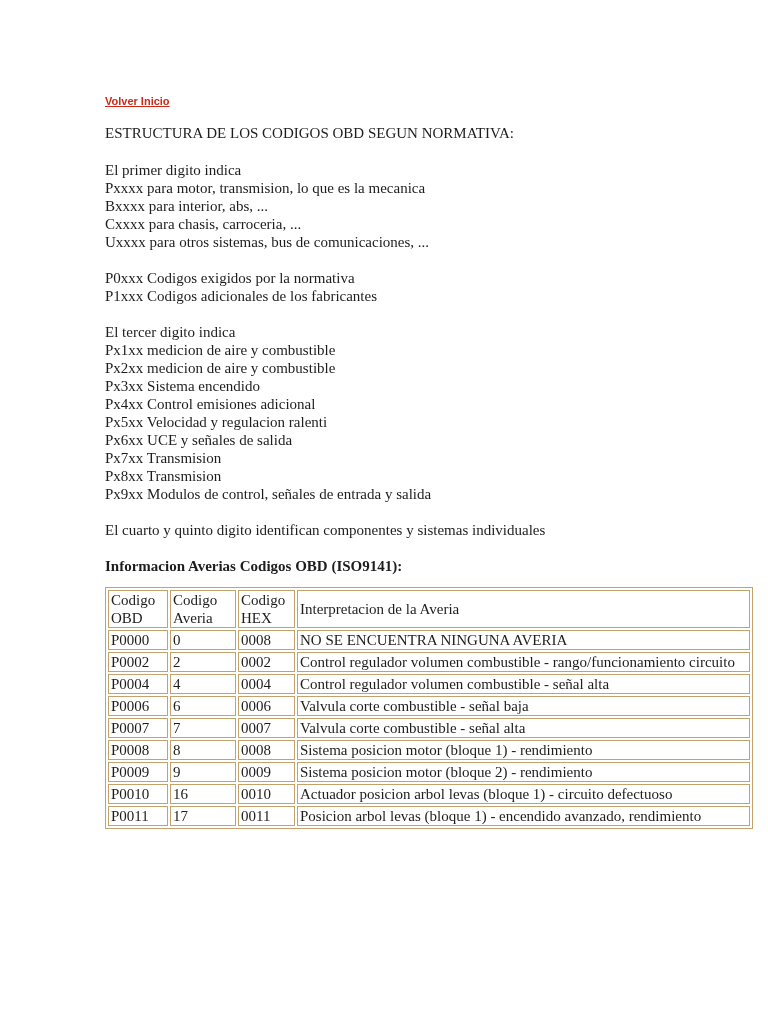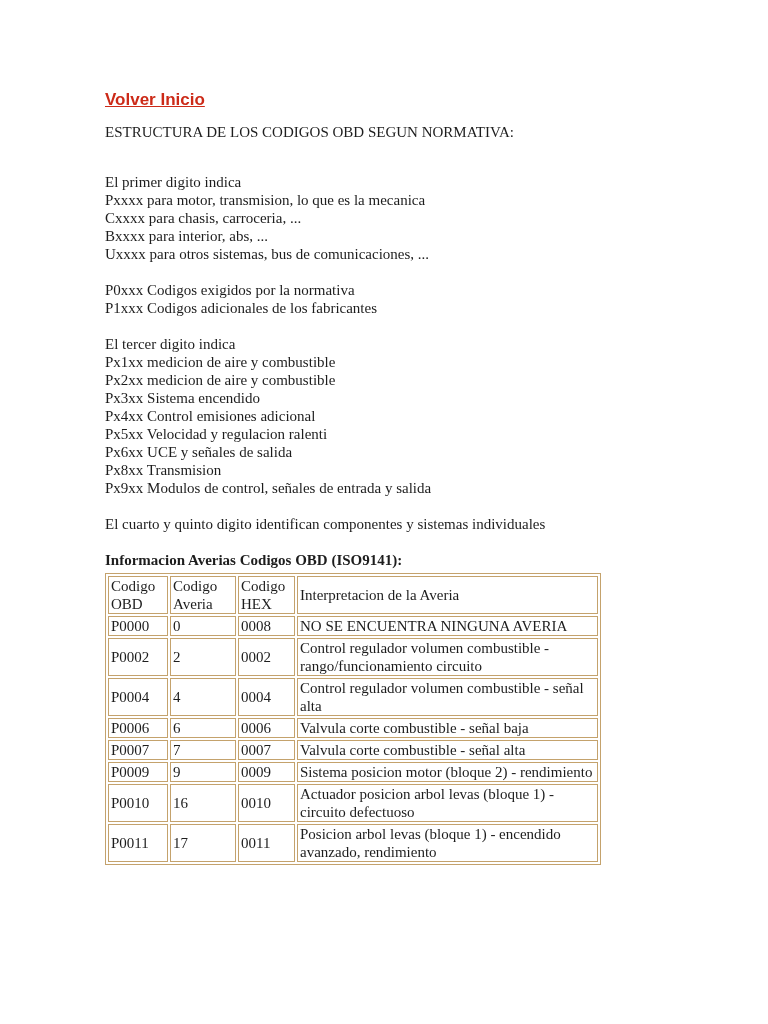--- a/index.html
+++ b/index.html
@@ -24,54 +24,54 @@
   .content {
     position: absolute;
     left: 105px;
     top: 91px;
     width: 558px;
   }
   .back-link {
     display: inline-block;
     font-family: "Liberation Sans", sans-serif;
     font-weight: bold;
-    font-size: 17px;
+    font-size: 11px;
     line-height: 17px;
     color: var(--link-color);
     text-decoration: underline;
     cursor: pointer;
   }
   .doc-title {
     margin: 14px 0 16px 0;
     font-size: 15px;
     font-weight: normal;
     line-height: 18px;
   }
   .paragraphs {
-    margin-top: 32px;
+    margin-top: 19px;
   }
   .para {
     margin: 0 0 18px 0;
   }
   .line {
     font-size: 15px;
     line-height: 18px;
     white-space: nowrap;
   }
   .table-title {
-    margin: 0 0 4px 0;
+    margin: 0 0 12px 0;
     font-size: 15px;
     font-weight: bold;
     line-height: 18px;
   }
   table.obd {
     border-collapse: separate;
     border-spacing: 2px;
     border: 1px solid var(--tbl-border);
-    width: 496px;
+    width: 648px;
     table-layout: fixed;
     margin-top: 0;
   }
   table.obd th, table.obd td {
     border: 1px solid var(--tbl-border);
     padding: 0 2px;
     font-size: 15px;
     line-height: 18px;
     font-weight: normal;
     text-align: left;
@@ -85,36 +85,37 @@
 <div class="content">
 
   <a class="back-link">Volver Inicio</a>
 
   <div class="doc-title">ESTRUCTURA DE LOS CODIGOS OBD SEGUN NORMATIVA:</div>
 
   <div class="paragraphs" id="paragraphs">
       <div class="para">
         <div class="line">El primer digito indica</div>
         <div class="line">Pxxxx para motor, transmision, lo que es la mecanica</div>
+        <div class="line">Bxxxx para interior, abs, ...</div>
         <div class="line">Cxxxx para chasis, carroceria, ...</div>
-        <div class="line">Bxxxx para interior, abs, ...</div>
         <div class="line">Uxxxx para otros sistemas, bus de comunicaciones, ...</div>
       </div>
       <div class="para">
         <div class="line">P0xxx Codigos exigidos por la normativa</div>
         <div class="line">P1xxx Codigos adicionales de los fabricantes</div>
       </div>
       <div class="para">
         <div class="line">El tercer digito indica</div>
         <div class="line">Px1xx medicion de aire y combustible</div>
         <div class="line">Px2xx medicion de aire y combustible</div>
         <div class="line">Px3xx Sistema encendido</div>
         <div class="line">Px4xx Control emisiones adicional</div>
         <div class="line">Px5xx Velocidad y regulacion ralenti</div>
         <div class="line">Px6xx UCE y señales de salida</div>
+        <div class="line">Px7xx Transmision</div>
         <div class="line">Px8xx Transmision</div>
         <div class="line">Px9xx Modulos de control, señales de entrada y salida</div>
       </div>
       <div class="para">
         <div class="line">El cuarto y quinto digito identifican componentes y sistemas individuales</div>
       </div>
     </div>
 
   <div class="table-title">Informacion Averias Codigos OBD (ISO9141):</div>
 
@@ -158,20 +159,26 @@
           <td>0006</td>
           <td>Valvula corte combustible - señal baja</td>
         </tr>
         <tr>
           <td>P0007</td>
           <td>7</td>
           <td>0007</td>
           <td>Valvula corte combustible - señal alta</td>
         </tr>
         <tr>
+          <td>P0008</td>
+          <td>8</td>
+          <td>0008</td>
+          <td>Sistema posicion motor (bloque 1) - rendimiento</td>
+        </tr>
+        <tr>
           <td>P0009</td>
           <td>9</td>
           <td>0009</td>
           <td>Sistema posicion motor (bloque 2) - rendimiento</td>
         </tr>
         <tr>
           <td>P0010</td>
           <td>16</td>
           <td>0010</td>
           <td>Actuador posicion arbol levas (bloque 1) - circuito defectuoso</td>

